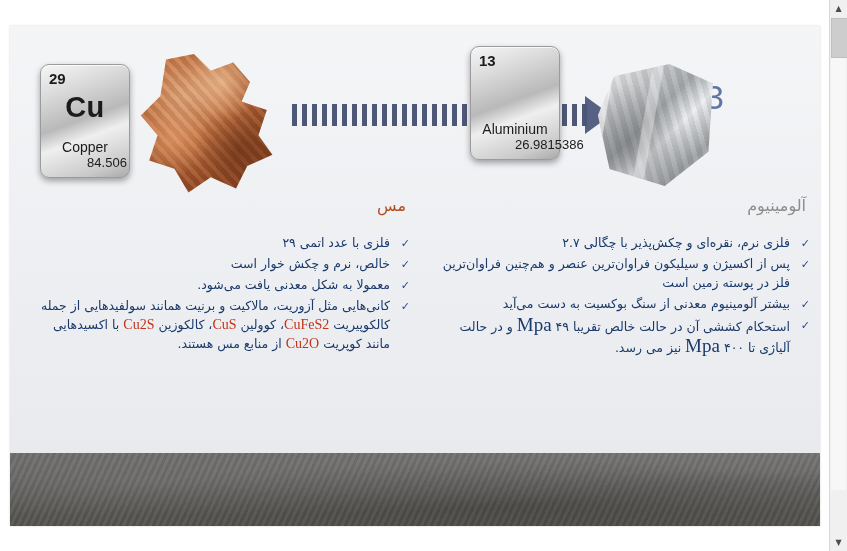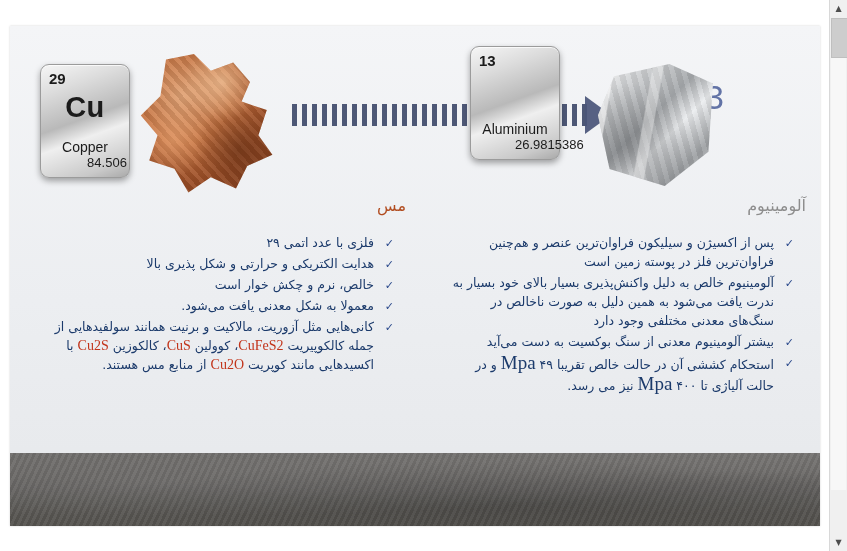--- a/index.html
+++ b/index.html
@@ -253,21 +253,21 @@
   .col-title {
     font-size: 16px;
     color: #8d8d8d;
     margin: 0 6px 17px 0;
     line-height: 20px;
   }
   #col-cu .col-title { color: #b14b1e; }
 
   ul.bullets {
     list-style: none;
-    margin: 16px;
+    margin: 0;
     padding: 0;
   }
   ul.bullets > li {
     position: relative;
     font-size: 12.5px;
     line-height: 19px;
     color: #1b3a6b;
     padding: 0 22px 1px 0;
     margin-bottom: 1px;
   }
@@ -327,32 +327,31 @@
         <div class="nm">Aluminium</div>
         <div class="wt">26.9815386</div>
       </div>
     </div>
 
     <div class="columns">
 
       <div class="col" id="col-al">
         <div class="col-title">آلومینیوم</div>
         <ul class="bullets">
+          <li>فلزی نرم، نقره‌ای و چکش‌پذیر با چگالی ۲.۷</li>
           <li>پس از اکسیژن و سیلیکون فراوان‌ترین عنصر و هم‌چنین فراوان‌ترین فلز در پوسته زمین است</li>
-          <li>آلومینیوم خالص به دلیل واکنش‌پذیری بسیار بالای خود بسیار به ندرت یافت می‌شود به همین دلیل به صورت ناخالص در سنگ‌های معدنی مختلفی وجود دارد</li>
           <li>بیشتر آلومینیوم معدنی از سنگ بوکسیت به دست می‌آید</li>
           <li>استحکام کششی آن در حالت خالص تقریبا ۴۹ <span class="mpa">Mpa</span> و در حالت آلیاژی تا ۴۰۰ <span class="mpa">Mpa</span> نیز می رسد.</li>
         </ul>
       </div>
 
       <div class="col" id="col-cu">
         <div class="col-title">مس</div>
         <ul class="bullets">
           <li>فلزی با عدد اتمی ۲۹</li>
-          <li>هدایت الکتریکی و حرارتی و شکل پذیری بالا</li>
           <li>خالص، نرم و چکش خوار است</li>
           <li>معمولا به شکل معدنی یافت می‌شود.</li>
           <li>کانی‌هایی مثل آزوریت، مالاکیت و برنیت همانند سولفیدهایی از جمله کالکوپیریت <span class="formula">CuFeS2</span>، کوولین <span class="formula">CuS</span>، کالکوزین <span class="formula">Cu2S</span> با اکسیدهایی مانند کوپریت <span class="formula">Cu2O</span> از منابع مس هستند.</li>
         </ul>
       </div>
 
     </div>
 
     <div class="stone-band"></div>
   </div>

